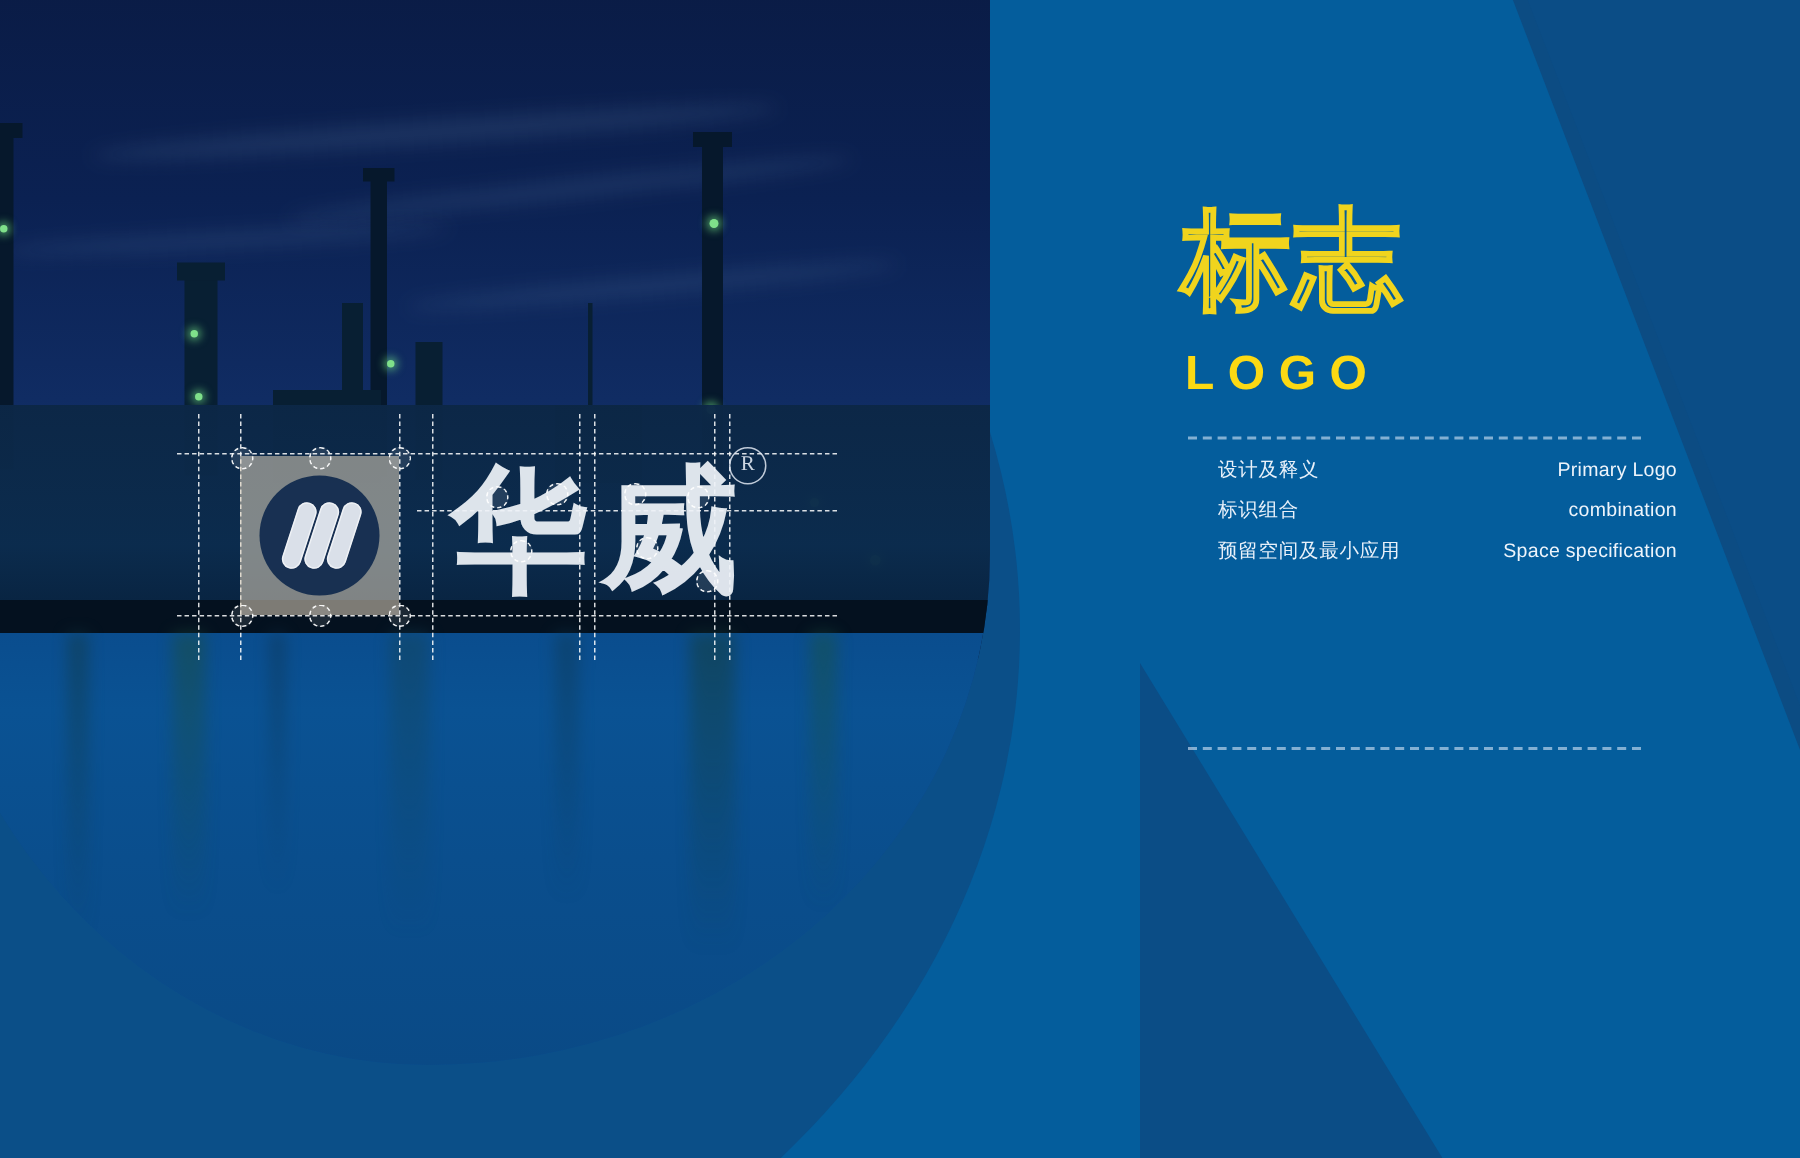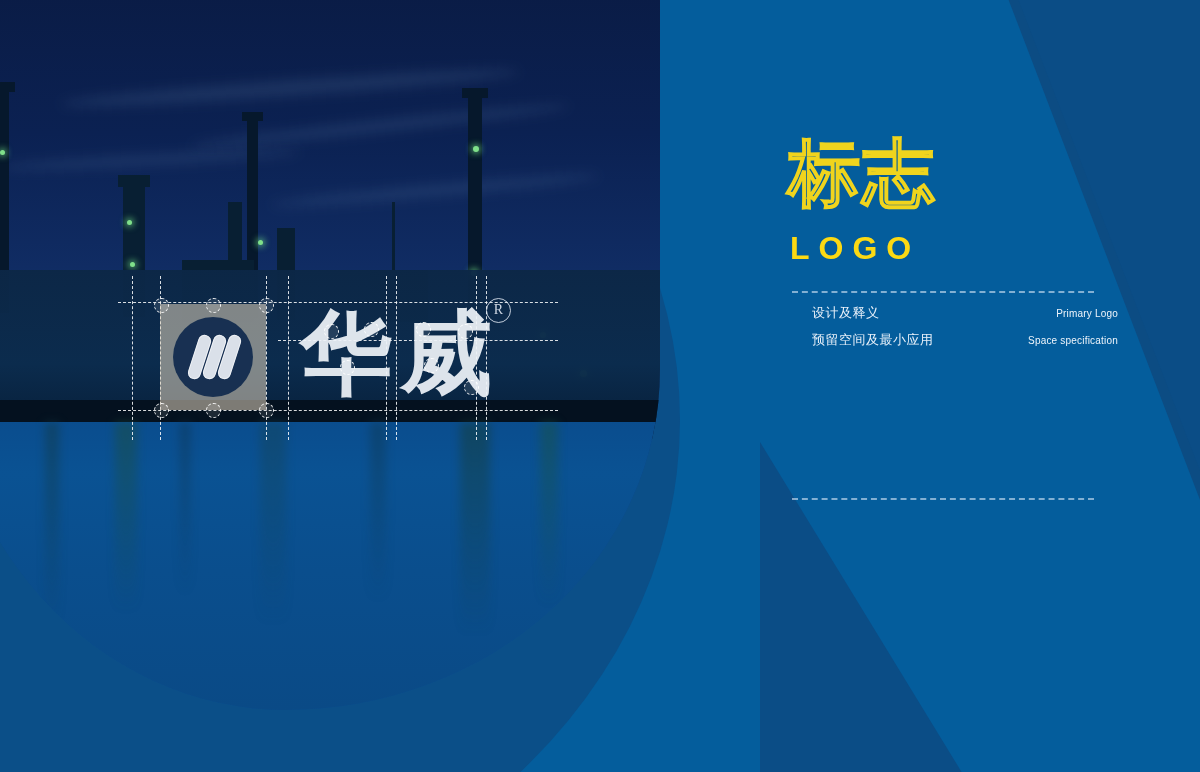--- a/index.html
+++ b/index.html
@@ -207,21 +207,21 @@
   }
   .row .cn{
     color:#e9f1fa;
     font-family:"DejaVu Sans","Liberation Sans",sans-serif;
     font-size:13px;
     letter-spacing:.5px;
   }
   .row .en{
     color:#eef4fb;
     font-family:"Liberation Sans",sans-serif;
-    font-size:10px;
+    font-size:13px;
     letter-spacing:.2px;
   }
 </style>
 </head>
 <body>
 
 <div class="page">
 
   <div class="bg-base"></div>
 
@@ -329,20 +329,24 @@
     <div class="title-en">LOGO</div>
 
     <div class="rule rule-top"></div>
 
     <div class="list">
       <div class="row">
         <span class="cn">设计及释义</span>
         <span class="en">Primary Logo</span>
       </div>
       <div class="row">
+        <span class="cn">标识组合</span>
+        <span class="en">combination</span>
+      </div>
+      <div class="row">
         <span class="cn">预留空间及最小应用</span>
         <span class="en">Space specification</span>
       </div>
     </div>
 
     <div class="rule rule-bottom"></div>
   </div>
 
 </div>
 

